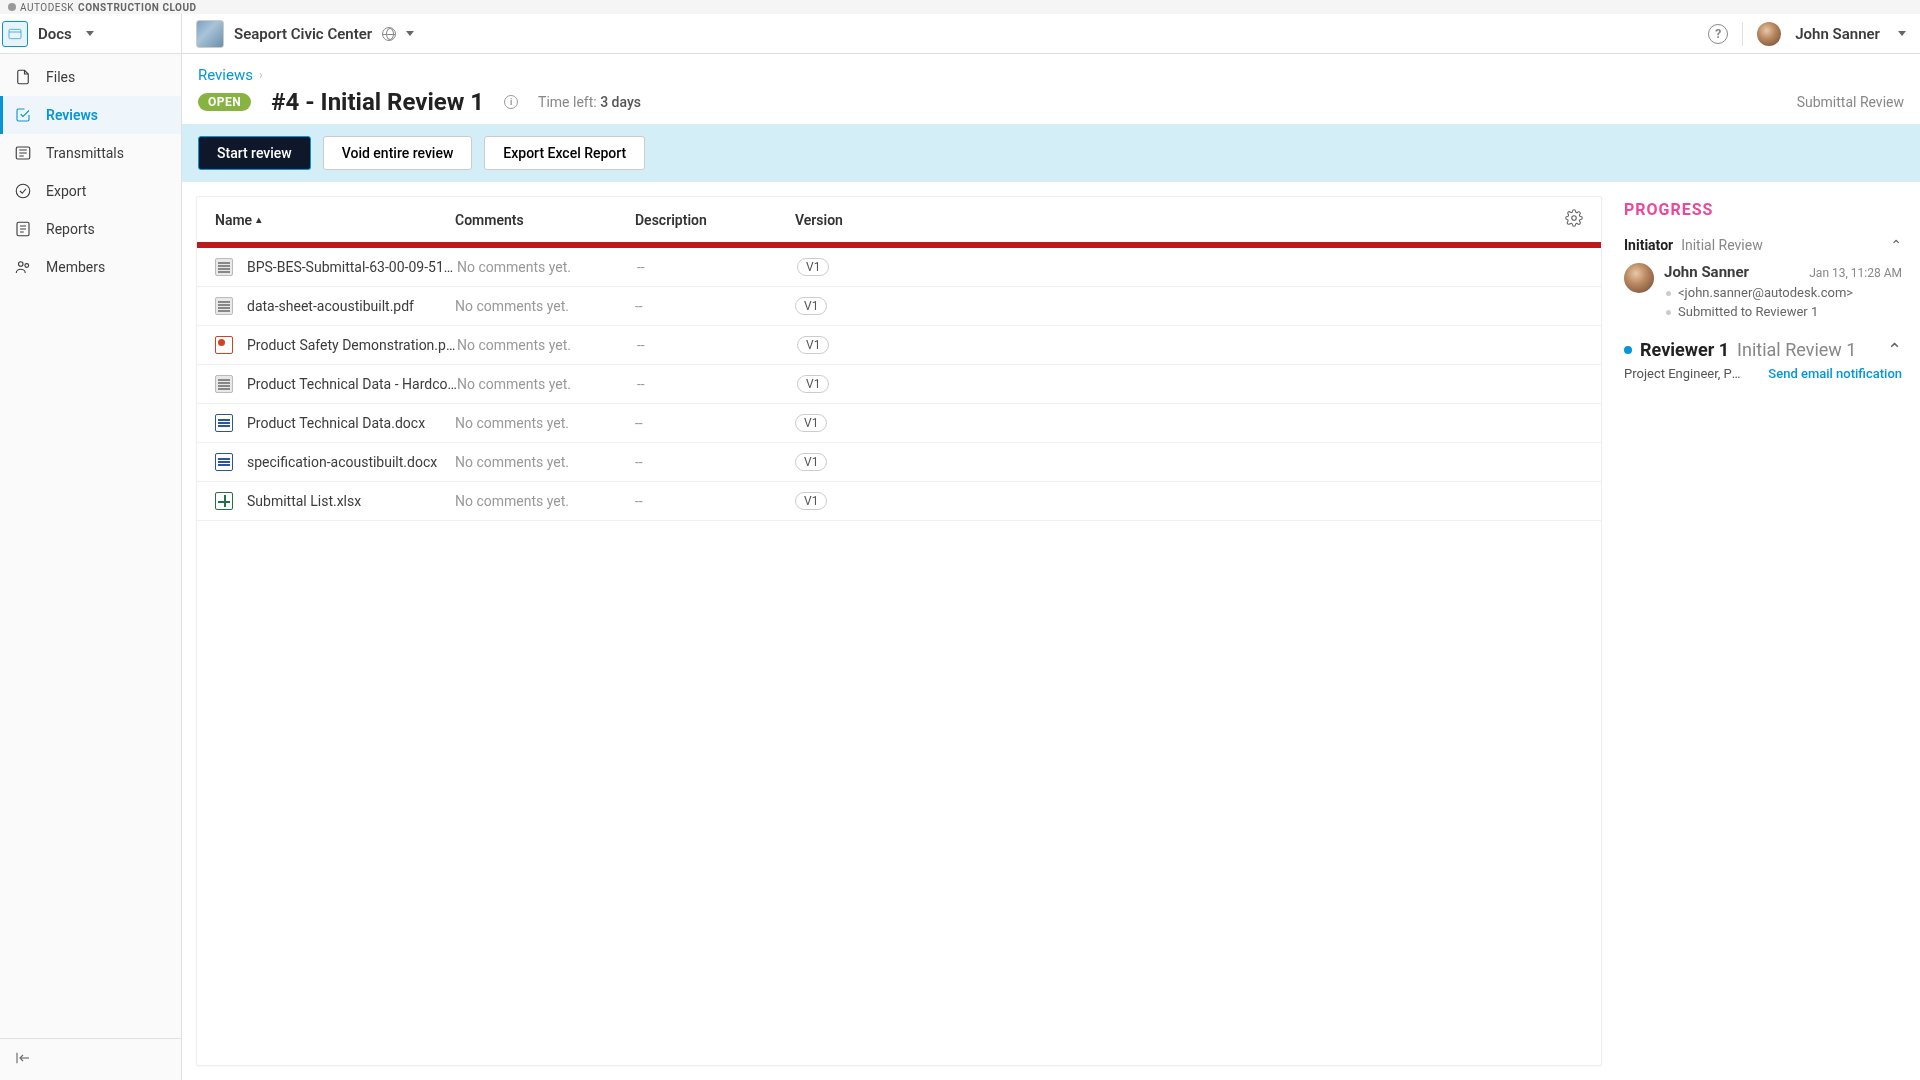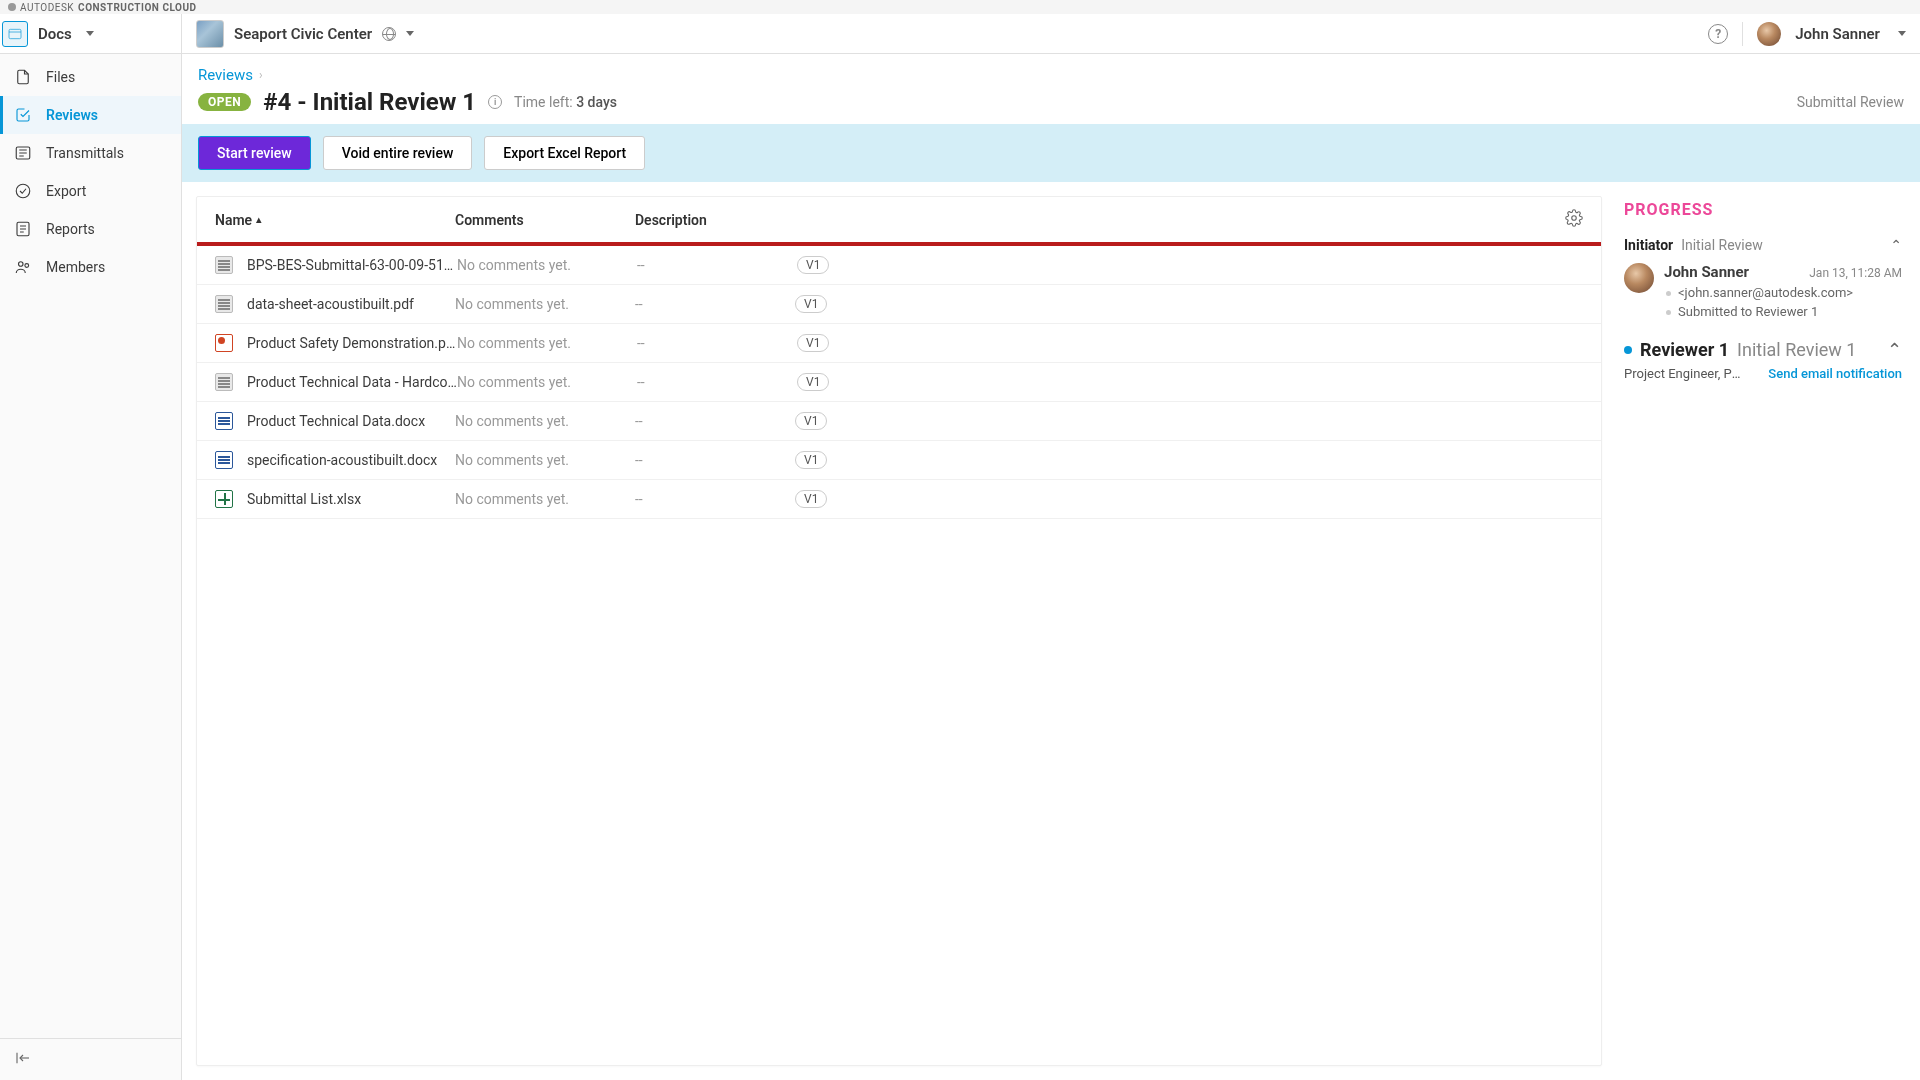--- a/index.html
+++ b/index.html
@@ -40,36 +40,36 @@
 .side-item svg { width: 18px; height: 18px; stroke: currentColor; fill: none; stroke-width: 1.5; }
 .side-footer { border-top: 1px solid #e0e0e0; padding: 10px 14px; }
 .side-footer svg { width: 18px; height: 18px; stroke: #666; fill:none; stroke-width:1.5; }
 
 .main { flex: 1; display: flex; flex-direction: column; overflow: hidden; }
 
 .page-head { padding: 12px 16px 8px; }
 .breadcrumb { display: flex; align-items: center; gap: 6px; margin-bottom: 4px; }
 .breadcrumb a { color: #0696d7; font-size: 15px; text-decoration: none; }
 .breadcrumb .chev { color: #bbb; font-size: 12px; }
-.title-row { display: flex; align-items: center; gap: 12px; }
+.title-row { display: flex; align-items: center; gap: 20px; }
 .badge-open { background: #87b340; color: #fff; border-radius: 10px; padding: 2px 10px; font-size: 12px; font-weight: 700; letter-spacing: 0.5px; }
 .page-title { font-size: 24px; font-weight: 700; color: #222; }
 .info-icon { width:14px; height:14px; border:1.3px solid #999; border-radius:50%; display:inline-flex; align-items:center; justify-content:center; font-size:9px; color:#999; font-weight:700; }
 .time-left { color:#888; font-size:14px; }
 .time-left .val { color:#555; font-weight:500; }
 .submittal-tag { margin-left:auto; color:#888; font-size:14px; }
 
 .action-bar { background: #d4eef7; padding: 12px 16px; display: flex; gap: 12px; }
 .btn { padding: 8px 18px; border-radius: 3px; font-size: 14px; font-weight: 500; border: 1px solid #ccc; background: #fff; cursor: pointer; }
-.btn.primary { background: #6d28d9; color: #fff; border-color: #0696d7; }
+.btn.primary { background: #0f172a; color: #fff; border-color: #0696d7; }
 
 .content-row { flex:1; display:flex; gap: 14px; padding: 14px; overflow:hidden; }
 .table-card { flex:1; background:#fff; border:1px solid #eee; border-radius:2px; box-shadow:0 1px 2px rgba(0,0,0,0.03); overflow:hidden; display:flex; flex-direction:column; }
 
-.thead { display:flex; align-items:center; padding: 12px 18px; border-bottom:4px solid #b91c1c; color:#333; font-weight:600; font-size:14px; }
+.thead { display:flex; align-items:center; padding: 12px 18px; border-bottom:6px solid #b91c1c; color:#333; font-weight:600; font-size:14px; }
 .thead .gear { margin-left:auto; }
 .col-name { flex: 0 0 240px; display:flex; align-items:center; gap:4px; }
 .col-comments { flex: 0 0 180px; }
 .col-desc { flex: 0 0 160px; }
 .col-version { flex: 1; }
 .sort-arrow { font-size:10px; }
 
 .trow { display:flex; align-items:center; padding: 10px 18px; border-bottom:1px solid #f0f0f0; font-size:14px; }
 .file-ico { width:18px; height:18px; margin-right:10px; flex-shrink:0; }
 .file-name { white-space:nowrap; overflow:hidden; text-overflow:ellipsis; max-width:210px; }
@@ -233,20 +233,21 @@
 
     <div class="content-row">
       <div class="table-card">
         <div class="thead">
           <div class="col-name">
             <span>Name</span>
             <span class="sort-arrow">▴</span>
           </div>
           <div class="col-comments">Comments</div>
           <div class="col-desc">Description</div>
+          <div class="col-version">Version</div>
           <span class="gear">
             <svg viewBox="0 0 24 24">
                 <circle cx="12" cy="12" r="3"></circle>
                 <path d="M19.4 15a1.7 1.7 0 0 0 .34 1.87l.06.06a2 2 0 1 1-2.83 2.83l-.06-.06a1.7 1.7 0 0 0-1.87-.34 1.7 1.7 0 0 0-1 1.56V21a2 2 0 1 1-4 0v-.09a1.7 1.7 0 0 0-1.11-1.56 1.7 1.7 0 0 0-1.87.34l-.6.06a2 2 0 1 1-2.83-2.83l.06-.06a1.7 1.7 0 0 0 .34-1.87 1.7 1.7 0 0 0-1.56-1H3a2 2 0 1 1 0-4h.09a1.7 1.7 0 0 0 1.56-1.11 1.7 1.7 0 0 0-.34-1.87l-.06-.06a2 2 0 1 1 2.83-2.83l.06.06a1.7 1.7 0 0 0 1.87.34H9a1.7 1.7 0 0 0 1-1.56V3a2 2 0 1 1 4 0v.09a1.7 1.7 0 0 0 1 1.56 1.7 1.7 0 0 0 1.87-.34l.06-.06a2 2 0 1 1 2.83 2.83l-.06.06a1.7 1.7 0 0 0-.34 1.87V9a1.7 1.7 0 0 0 1.56 1H21a2 2 0 1 1 0 4h-.09a1.7 1.7 0 0 0-1.56 1z"></path>
               </svg>
           </span>
         </div>
         <div id="table-body">
             <div class="trow">
               <div class="col-name">

